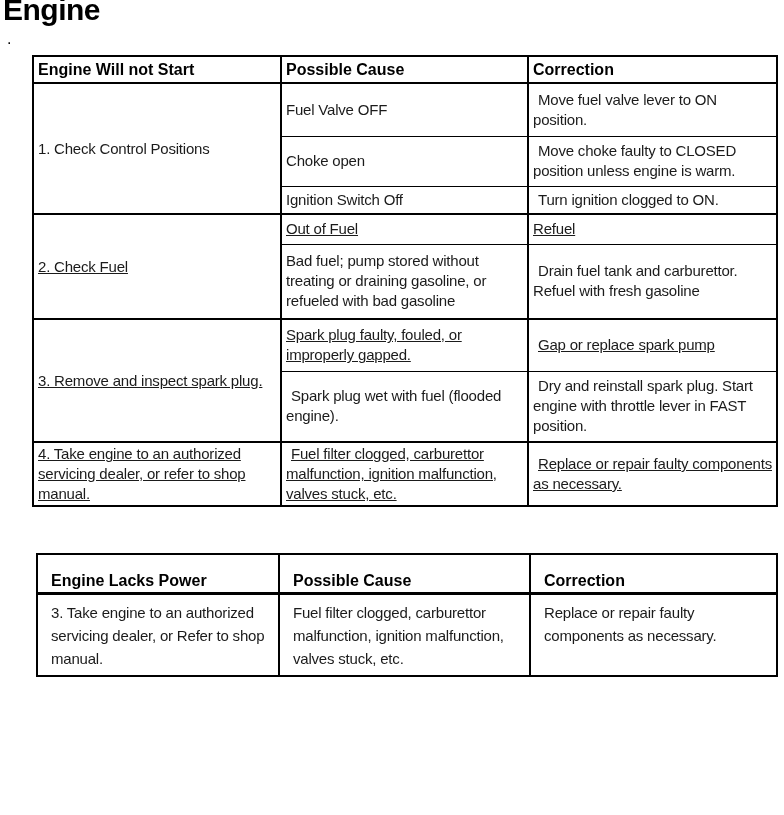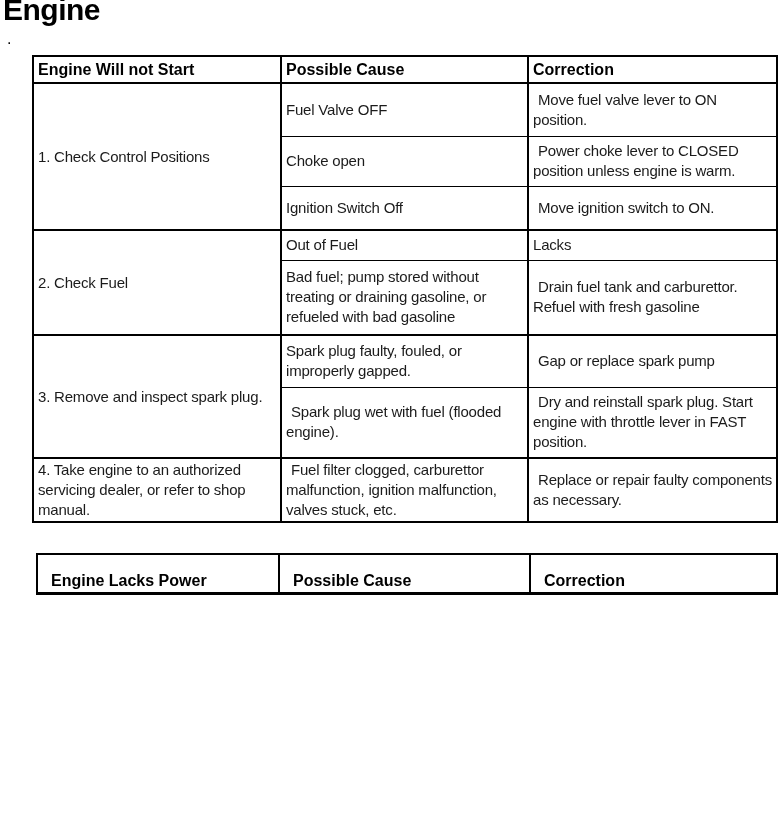--- a/index.html
+++ b/index.html
@@ -40,21 +40,21 @@
 
   
   .t1 { left:32px; top:55px; width:744px;border-radius:17px; }
   .t1 th, .t1 td {
     border-left-width:2px; border-right-width:2px;
     padding:1px 2px 1px 4px;
     line-height:20px;
     vertical-align:middle;
   }
   .t1 th { border-bottom-width:2px; }
-  .t1 tr.grp td { border-top-width:2px; }
+  .t1 tr.grp td { border-top-width:2px;text-decoration:underline; }
   .t1 td.ind { text-indent:5px; }
 
   
   .t2 { left:36px; top:553px; width:740px; }
   .t2 th, .t2 td {
     border-width:2px;
     padding:6px 10px 4px 13px;
     line-height:23px;
     vertical-align:top;
   }
@@ -84,31 +84,31 @@
       <th>Correction</th>
     </tr>
 
     <tr style="height:53px">
       <td rowspan="3">1. Check Control Positions</td>
       <td>Fuel Valve OFF</td>
       <td class="ind">Move fuel valve lever to ON position.</td>
     </tr>
     <tr style="height:50px">
       <td>Choke open</td>
-      <td class="ind">Power choke lever to CLOSED position unless engine is warm.</td>
+      <td class="ind">Move choke faulty to CLOSED position unless engine is warm.</td>
     </tr>
-    <tr style="height:44px">
+    <tr style="height:28px">
       <td>Ignition Switch Off</td>
-      <td class="ind">Move ignition switch to ON.</td>
+      <td class="ind">Turn ignition clogged to ON.</td>
     </tr>
 
     <tr class="grp" style="height:30px">
       <td rowspan="2">2. Check Fuel</td>
       <td>Out of Fuel</td>
-      <td>Lacks</td>
+      <td>Refuel</td>
     </tr>
     <tr style="height:75px">
       <td>Bad fuel; pump stored without treating or draining gasoline, or refueled with bad gasoline</td>
       <td class="ind">Drain fuel tank and carburettor. Refuel with fresh gasoline</td>
     </tr>
 
     <tr class="grp" style="height:52px">
       <td rowspan="2">3. Remove and inspect spark plug.</td>
       <td>Spark plug faulty, fouled, or improperly gapped.</td>
       <td class="ind">Gap or replace spark pump</td>
@@ -131,14 +131,19 @@
     <col style="width:242px">
       <col style="width:251px">
       <col style="width:247px">
   </colgroup>
   <tbody>
     <tr style="height:35px">
       <th>Engine Lacks Power</th>
       <th>Possible Cause</th>
       <th>Correction</th>
     </tr>
+    <tr style="height:82px">
+      <td>3. Take engine to an authorized servicing dealer, or Refer to shop manual.</td>
+      <td>Fuel filter clogged, carburettor malfunction, ignition malfunction, valves stuck, etc.</td>
+      <td>Replace or repair faulty components as necessary.</td>
+    </tr>
   </tbody>
 </table>
 
 </body></html>

